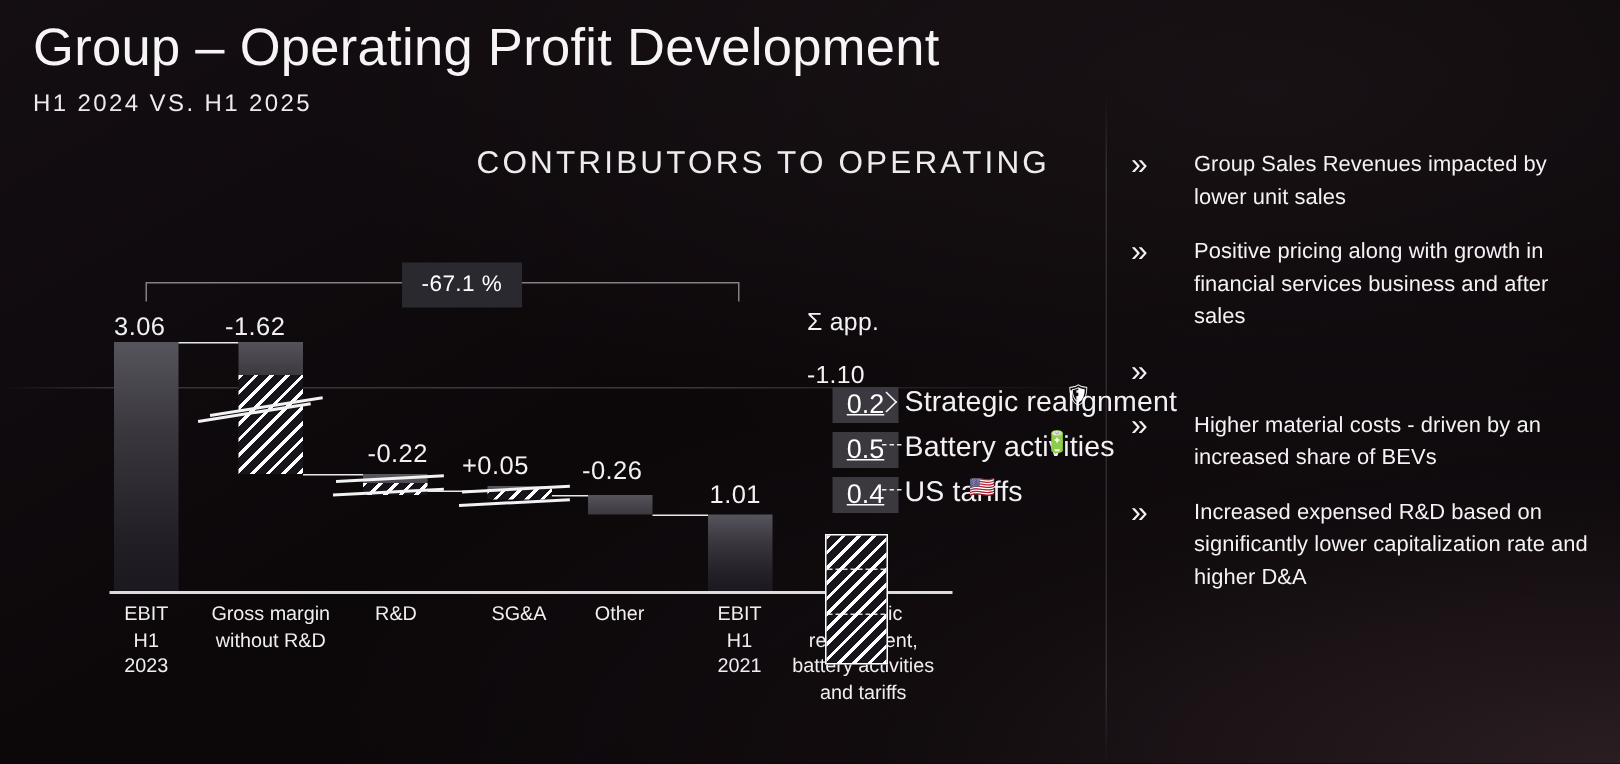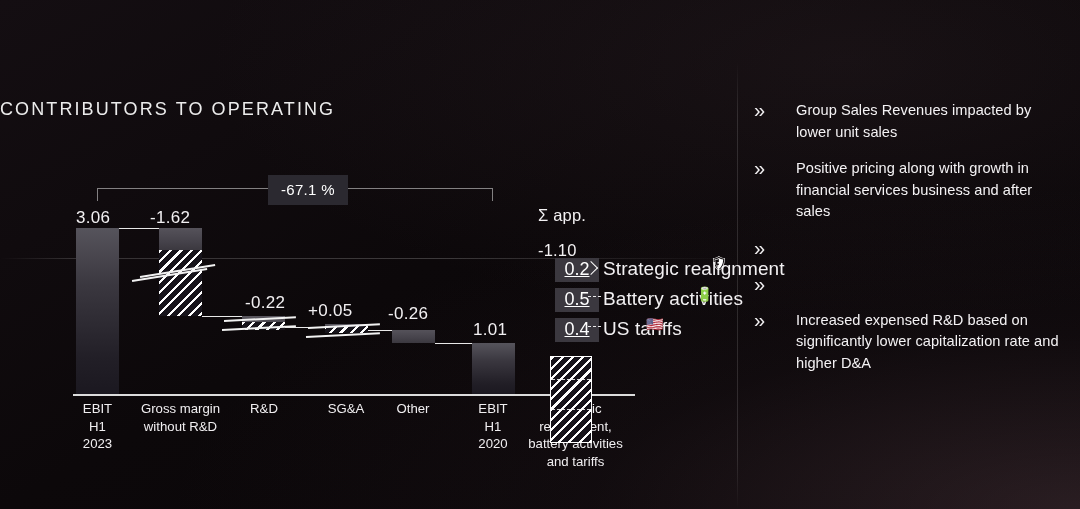--- a/index.html
+++ b/index.html
@@ -22,22 +22,22 @@
   .hdr{position:absolute;left:22px;top:14px;}
   .hdr .h1{font-size:35px;font-weight:400;letter-spacing:.2px;line-height:1;color:#f6f4f5;}
   .hdr .h2{font-size:16px;font-weight:400;letter-spacing:1.6px;margin-top:12px;color:#eceaec;}
 
   
   .vdiv{position:absolute;left:737px;top:62px;width:1px;height:447px;
         background:linear-gradient(180deg,rgba(255,255,255,0) 0%,rgba(255,255,255,.13) 12%,rgba(255,255,255,.13) 88%,rgba(255,255,255,0) 100%);}
 
   
   #chart{position:absolute;left:0;top:98px;width:737px;height:411px;}
-  .ctitle{position:absolute;left:0;top:0;width:700px;text-align:left;
-          font-size:18px;letter-spacing:2.1px;line-height:22px;color:#ececec;}
+  .ctitle{position:absolute;left:0;top:0;width:700px;text-align:right;
+          font-size:21px;letter-spacing:2.1px;line-height:22px;color:#ececec;}
   .hrule{position:absolute;left:0;top:160px;width:737px;height:1px;
          background:linear-gradient(90deg,rgba(255,255,255,0) 0%,rgba(255,255,255,.16) 10%,rgba(255,255,255,.20) 60%,rgba(255,255,255,0) 100%);}
 
   .plot{position:absolute;left:0;top:0;width:737px;height:411px;}
 
   .baseline{position:absolute;left:73px;top:296px;width:562px;height:1.6px;background:#dcdcdc;}
 
   
   .bar{position:absolute;}
   .bar.solid{background:linear-gradient(180deg,#56545c 0%,#3a373f 35%,#221f27 78%,#1b1820 100%);}
@@ -87,20 +87,24 @@
   #bullets{position:absolute;left:752px;top:100px;width:318px;}
   .bl{display:flex;align-items:flex-start;margin-bottom:15px;}
   .chev{flex:0 0 42px;color:#f3f1f3;font-size:20px;line-height:21px;padding-left:2px;}
   .btxt{font-size:14.6px;line-height:21.5px;color:#f4f2f4;letter-spacing:.05px;}
 </style>
 </head>
 <body>
 
 <div id="slide">
 
+  <div class="hdr">
+    <div class="h1">Group – Operating Profit Development</div>
+    <div class="h2">H1 2024 VS. H1 2025</div>
+  </div>
 
   <div class="vdiv"></div>
 
   <div id="chart">
     <div class="ctitle">
       <div>CONTRIBUTORS TO OPERATING</div>
     </div>
     <div class="hrule"></div>
 
     <div class="plot">
@@ -162,21 +166,21 @@
       </div>
       <div class="xlab" style="left:310px;width:72px;">
         <div>SG&amp;A</div>
       </div>
       <div class="xlab" style="left:377px;width:72px;">
         <div>Other</div>
       </div>
       <div class="xlab" style="left:457px;width:72px;">
         <div>EBIT</div>
         <div>H1</div>
-        <div>2020</div>
+        <div>2021</div>
       </div>
       <div class="xlab" style="left:518px;width:115px;">
         <div>Strategic</div>
         <div>realignment,</div>
         <div>battery activities</div>
         <div>and tariffs</div>
       </div>
 
       <div class="sig">
         <div class="t1">Σ app.</div>
@@ -213,20 +217,21 @@
     </div>
     <div class="bl">
       <div class="chev">»</div>
       <div class="btxt">Positive pricing along with growth in financial services business and after sales</div>
     </div>
     <div class="bl">
       <div class="chev">»</div>
     </div>
     <div class="bl">
       <div class="chev">»</div>
+      <div class="btxt">Higher material costs - driven by an increased share of BEVs</div>
     </div>
     <div class="bl">
       <div class="chev">»</div>
       <div class="btxt">Increased expensed R&amp;D based on significantly lower capitalization rate and higher D&amp;A</div>
     </div>
   </div>
 
 </div>
 
 </body></html>

